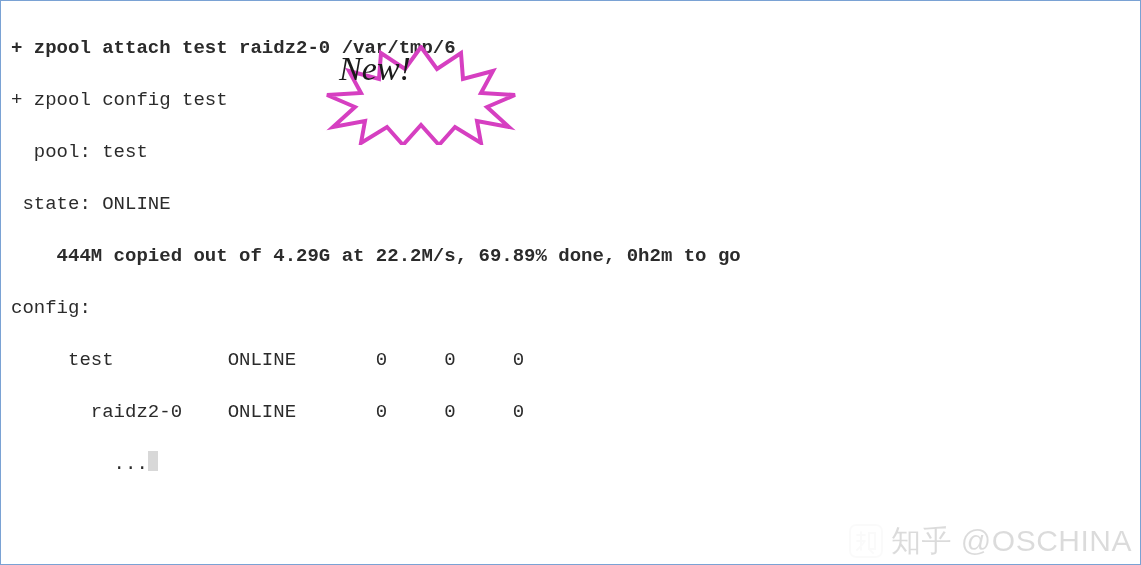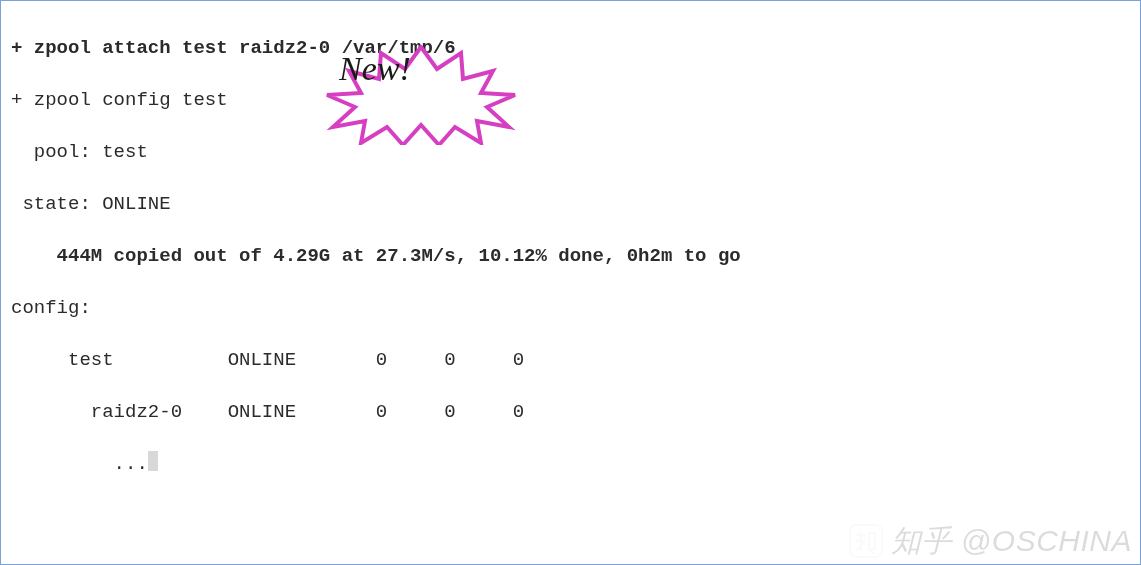--- a/index.html
+++ b/index.html
@@ -27,21 +27,20 @@
   .line { display: block; position: relative; }
   .caret { background: #d8d8d8; display: inline-block; width: 10px; height: 20px; vertical-align: -2px; }
 
   .watermark {
     position: absolute;
     right: 8px;
     bottom: 6px;
     color: rgba(0,0,0,0.14);
     font-family: Arial, "Helvetica Neue", sans-serif;
     font-size: 30px;
-    font-style: italic;
     font-weight: 400;
     letter-spacing: 0.5px;
     display: flex;
     align-items: center;
     gap: 8px;
   }
   .watermark svg { opacity: 0.14; }
 
   .burst {
     position: absolute;
@@ -65,21 +64,21 @@
   }
 </style>
 </head>
 <body>
 
 <div class="frame">
 <span class="line bold">+ zpool attach test raidz2-0 /var/tmp/6</span>
 <span class="line">+ zpool config test</span>
 <span class="line">  pool: test</span>
 <span class="line"> state: ONLINE</span>
-<span class="line bold">    444M copied out of 4.29G at 27.3M/s, 10.12% done, 0h2m to go</span>
+<span class="line bold">    444M copied out of 4.29G at 22.2M/s, 69.89% done, 0h2m to go</span>
 <span class="line">config:</span>
 <span class="line">     test          ONLINE       0     0     0</span>
 <span class="line">       raidz2-0    ONLINE       0     0     0</span>
 <span class="line"><span>         ...</span><span class="caret"></span></span>
 
 
 <span class="line"></span>
 
 
 

